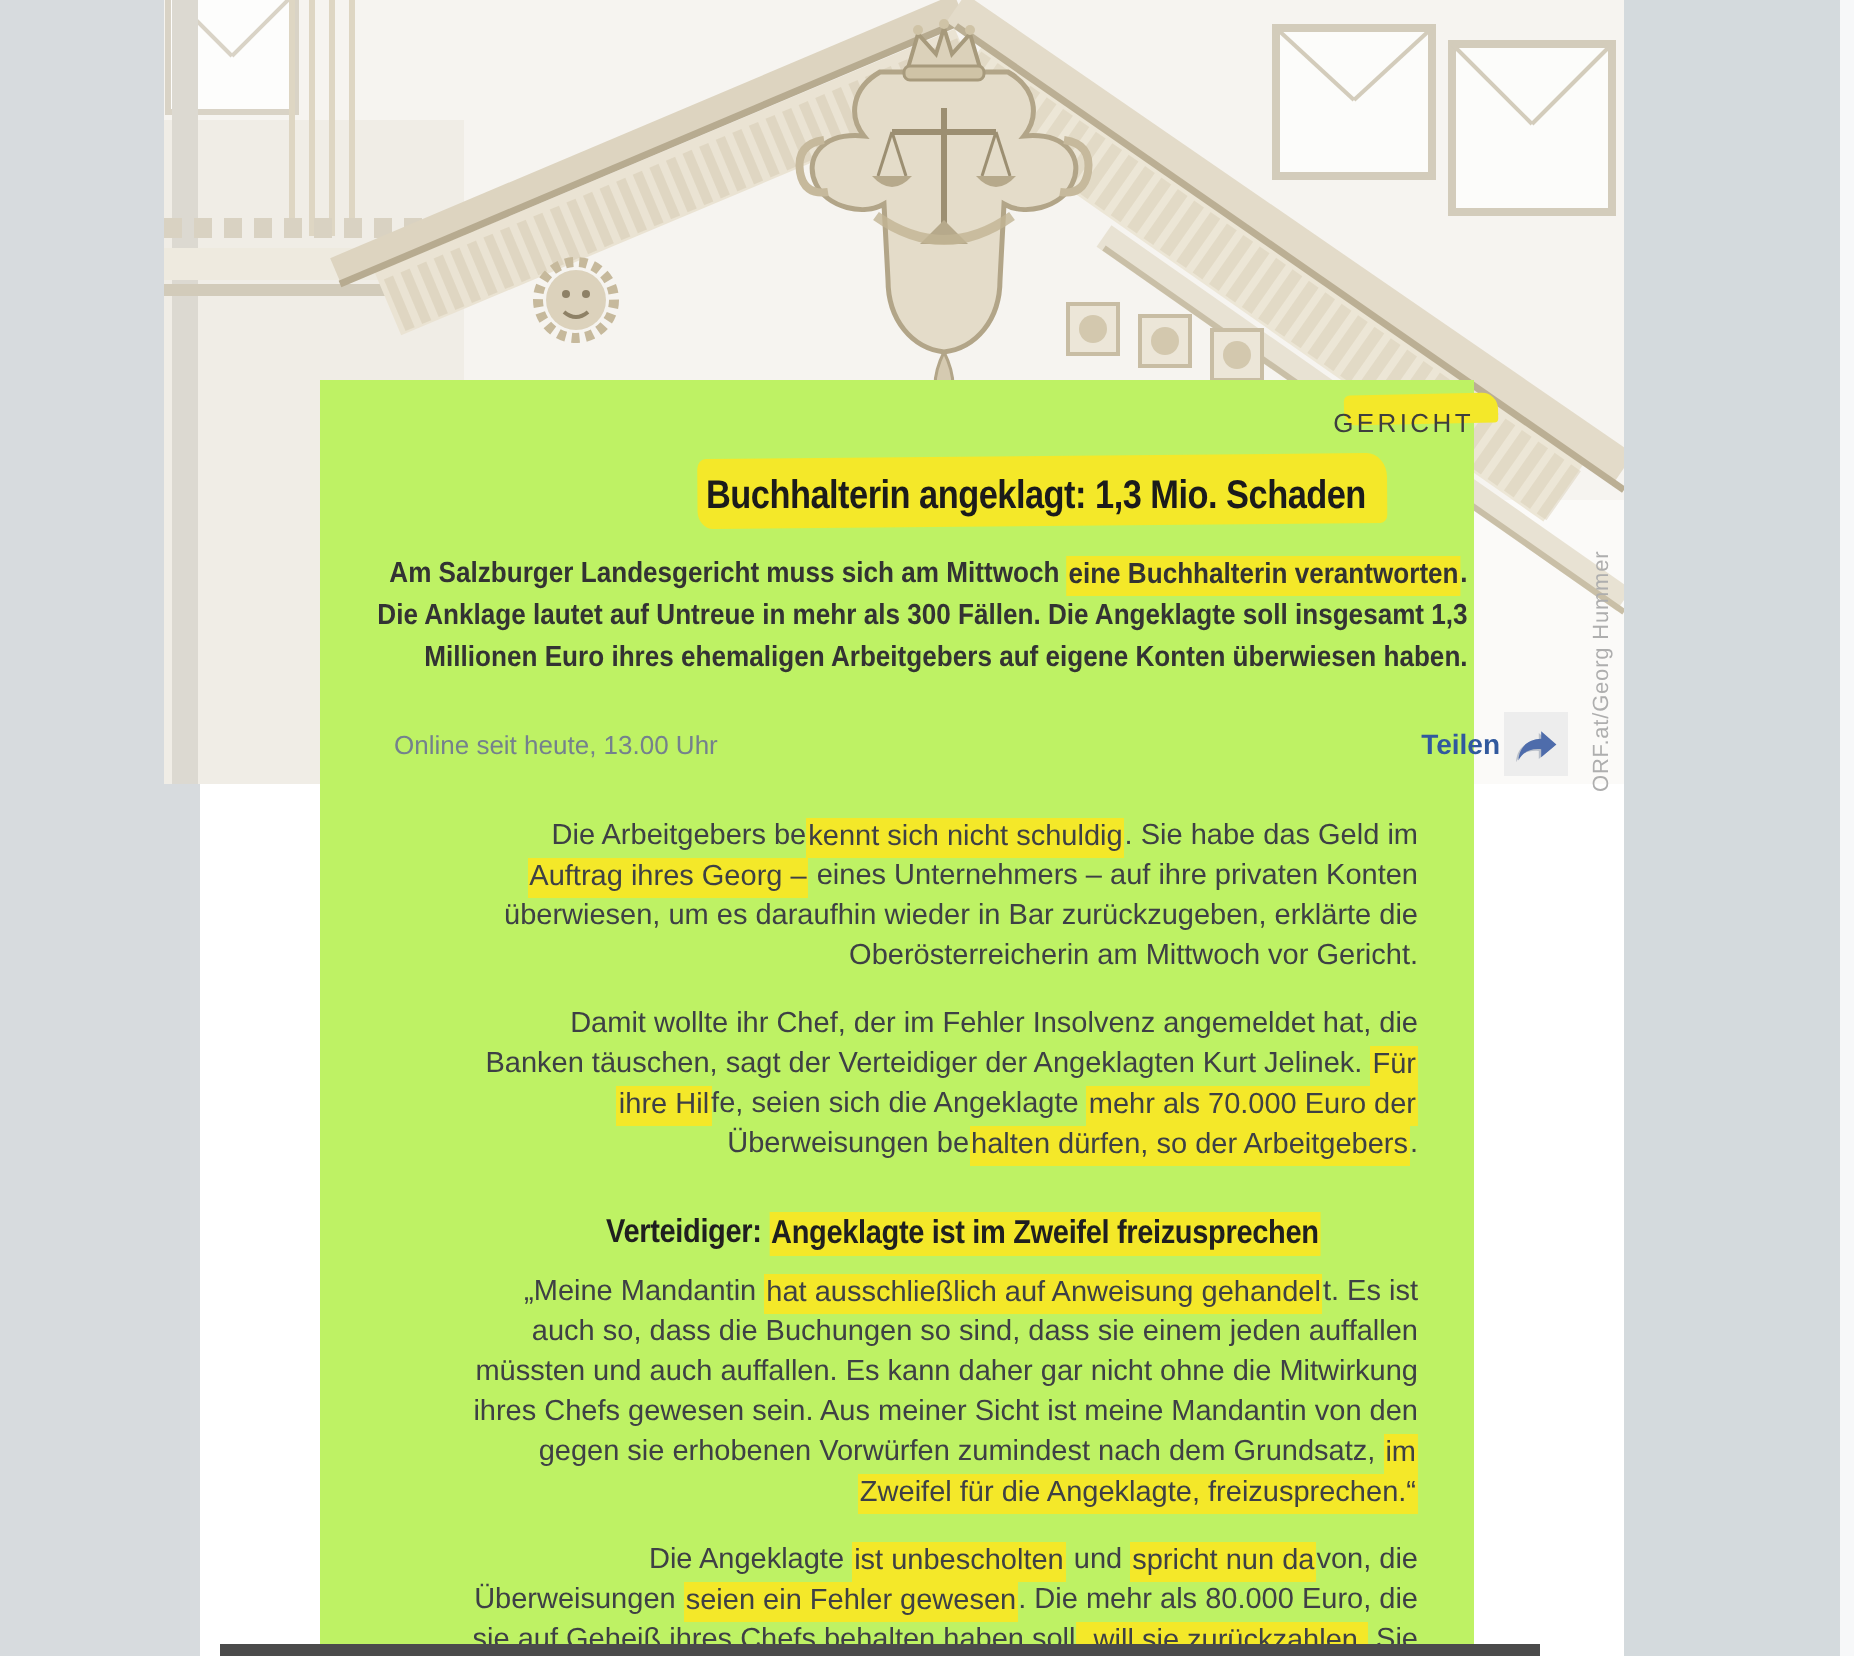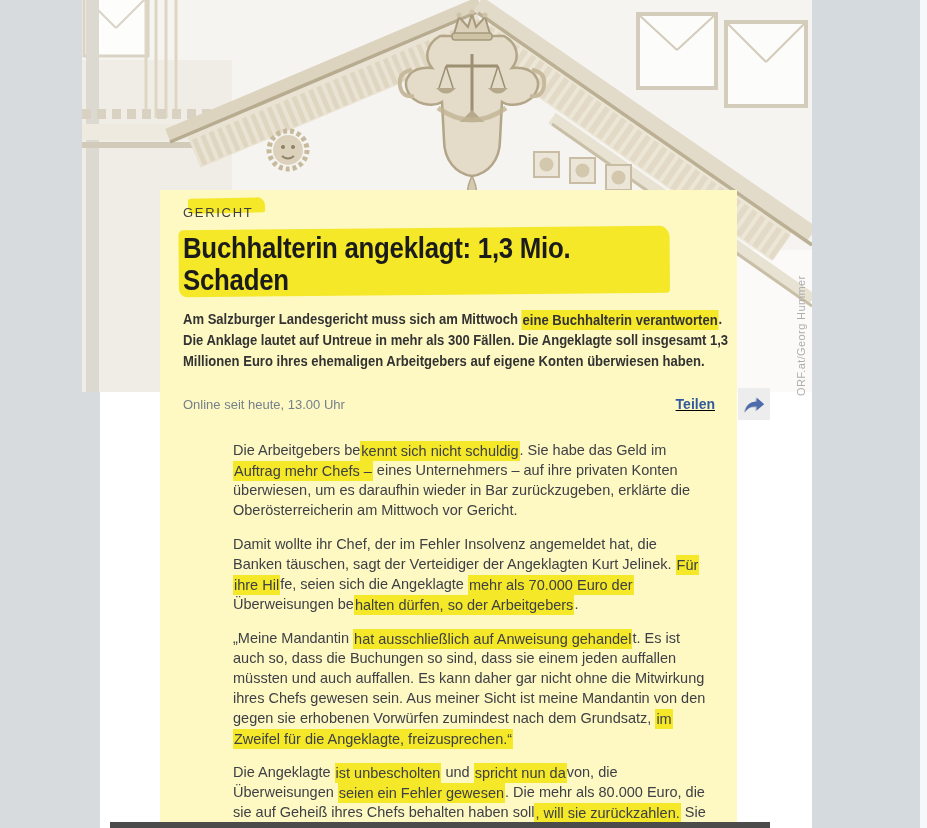--- a/index.html
+++ b/index.html
@@ -16,42 +16,42 @@
   
   .photo{position:absolute;left:82px;top:0;width:730px;height:392px;overflow:hidden;background:#f6f4f0;}
   .photo svg{display:block;}
   .photo-credit{
     position:absolute;left:795px;top:262px;height:134px;
     writing-mode:vertical-rl;transform:rotate(180deg);
     font-size:11px;letter-spacing:.4px;color:#aeaeae;white-space:nowrap;
   }
 
   
-  .card{position:absolute;left:160px;top:190px;width:577px;height:638px;background:#fef9c3;z-index:1;}
+  .card{position:absolute;left:160px;top:190px;width:577px;height:638px;background:#bef264;z-index:1;text-align:right;}
   .card-inner{padding:13px 0 0 23px;}
 
   .category{display:inline-block;position:relative;font-size:13px;letter-spacing:1.7px;color:#3e3e3e;}
   .category::before{
     content:"";position:absolute;left:5px;right:-12px;top:-7px;height:15px;
     background:#f4e829;transform:rotate(-1.2deg);z-index:-1;border-radius:3px 8px 2px 6px;
   }
 
-  h1.headline{margin:11px 0 0;font-size:30px;line-height:32px;color:#1b1b1b;font-weight:bold;}
+  h1.headline{margin:11px 0 0;font-size:20px;line-height:32px;color:#1b1b1b;font-weight:bold;}
   h1.headline .scale{display:inline-block;transform:scaleX(0.86);transform-origin:left center;position:relative;letter-spacing:-0.3px;}
   h1.headline .scale::before{
     content:"";position:absolute;left:-5px;right:-12px;top:-4px;bottom:1px;
     background:#f4e829;transform:rotate(-0.45deg);z-index:-1;border-radius:5px 12px 4px 9px;
   }
 
   .lead{margin:13px 0 0;width:612px;transform:scaleX(0.9);transform-origin:0 0;
         font-size:14.5px;font-weight:bold;line-height:21px;color:#333333;}
 
-  .meta-row{margin-top:16px;width:552px;height:32px;position:relative;display:flex;align-items:center;}
+  .meta-row{margin-top:16px;width:552px;height:32px;position:relative;display:flex;align-items:center;margin-left:14px;}
   .published{font-size:13px;color:#74818d;}
-  .share{position:absolute;right:-35px;top:0;display:flex;align-items:center;gap:23px;text-decoration:underline;}
+  .share{position:absolute;right:-35px;top:0;display:flex;align-items:center;gap:2px;}
   .share-label{font-size:14px;font-weight:bold;color:#31599e;cursor:pointer;}
   .share-btn{width:32px;height:32px;background:#ededed;border:none;padding:0;cursor:pointer;
              display:flex;align-items:center;justify-content:center;}
 
   .body-col{margin:20px 0 0 50px;width:476px;font-size:14.5px;line-height:20px;color:#3e4045;}
   .body-col p{margin:0 0 14px;}
   .body-col h2{margin:24px 0 10px;font-size:16.5px;line-height:20px;color:#1f1f1f;font-weight:bold;}
   .body-col h2 .scale{display:inline-block;transform:scaleX(0.88);transform-origin:left center;letter-spacing:-0.2px;}
 
   .hl{background:#f4e829;padding:1.5px 1px 2.5px;
@@ -176,21 +176,22 @@
             <svg width="22" height="18" viewBox="0 0 22 18">
               <path d="M13.6 2.6 L21.2 9.2 L13.6 15.6 L13.6 11.6 C8.2 11 4.6 13 2.2 17.2 C2.6 10.6 6.8 6.6 13.6 6.4 Z" fill="#b9bfc9" transform="translate(-1.2,0.9)"></path>
               <path d="M13.6 2.6 L21.2 9.2 L13.6 15.6 L13.6 11.6 C8.2 11 4.6 13 2.2 17.2 C2.6 10.6 6.8 6.6 13.6 6.4 Z" fill="#4e6cab"></path>
             </svg>
           </span>
         </button>
       </span>
     </div>
 
     <div class="body-col">
-        <p><span>Die Arbeitgebers be</span><span class="hl">kennt sich nicht schuldig</span><span>. Sie habe das Geld im </span><span class="hl">Auftrag mehr Chefs –</span><span> eines Unternehmers – auf ihre privaten Konten überwiesen, um es daraufhin wieder in Bar zurückzugeben, erklärte die Oberösterreicherin am Mittwoch vor Gericht.</span></p>
+        <p><span>Die Arbeitgebers be</span><span class="hl">kennt sich nicht schuldig</span><span>. Sie habe das Geld im </span><span class="hl">Auftrag ihres Georg –</span><span> eines Unternehmers – auf ihre privaten Konten überwiesen, um es daraufhin wieder in Bar zurückzugeben, erklärte die Oberösterreicherin am Mittwoch vor Gericht.</span></p>
         <p><span>Damit wollte ihr Chef, der im Fehler Insolvenz angemeldet hat, die Banken täuschen, sagt der Verteidiger der Angeklagten Kurt Jelinek. </span><span class="hl">Für ihre Hil</span><span>fe, seien sich die Angeklagte </span><span class="hl">mehr als 70.000 Euro der</span><span> Überweisungen be</span><span class="hl">halten dürfen, so der Arbeitgebers</span><span>.</span></p>
+        <h2><span class="scale"><span>Verteidiger: </span><span class="hl">Angeklagte ist im Zweifel freizusprechen</span></span></h2>
         <p><span>„Meine Mandantin </span><span class="hl">hat ausschließlich auf Anweisung gehandel</span><span>t. Es ist auch so, dass die Buchungen so sind, dass sie einem jeden auffallen müssten und auch auffallen. Es kann daher gar nicht ohne die Mitwirkung ihres Chefs gewesen sein. Aus meiner Sicht ist meine Mandantin von den gegen sie erhobenen Vorwürfen zumindest nach dem Grundsatz, </span><span class="hl">im Zweifel für die Angeklagte, freizusprechen.“</span></p>
         <p><span>Die Angeklagte </span><span class="hl">ist unbescholten</span><span> und </span><span class="hl">spricht nun da</span><span>von, die Überweisungen </span><span class="hl">seien ein Fehler gewesen</span><span>. Die mehr als 80.000 Euro, die sie auf Geheiß ihres Chefs behalten haben soll</span><span class="hl">, will sie zurückzahlen.</span><span> Sie habe nie die Absicht gehabt, sich zu bereichern und </span></p>
       </div>
   </div>
 </div>
 
 <div class="bottom-bar"></div>
 
 </body></html>

